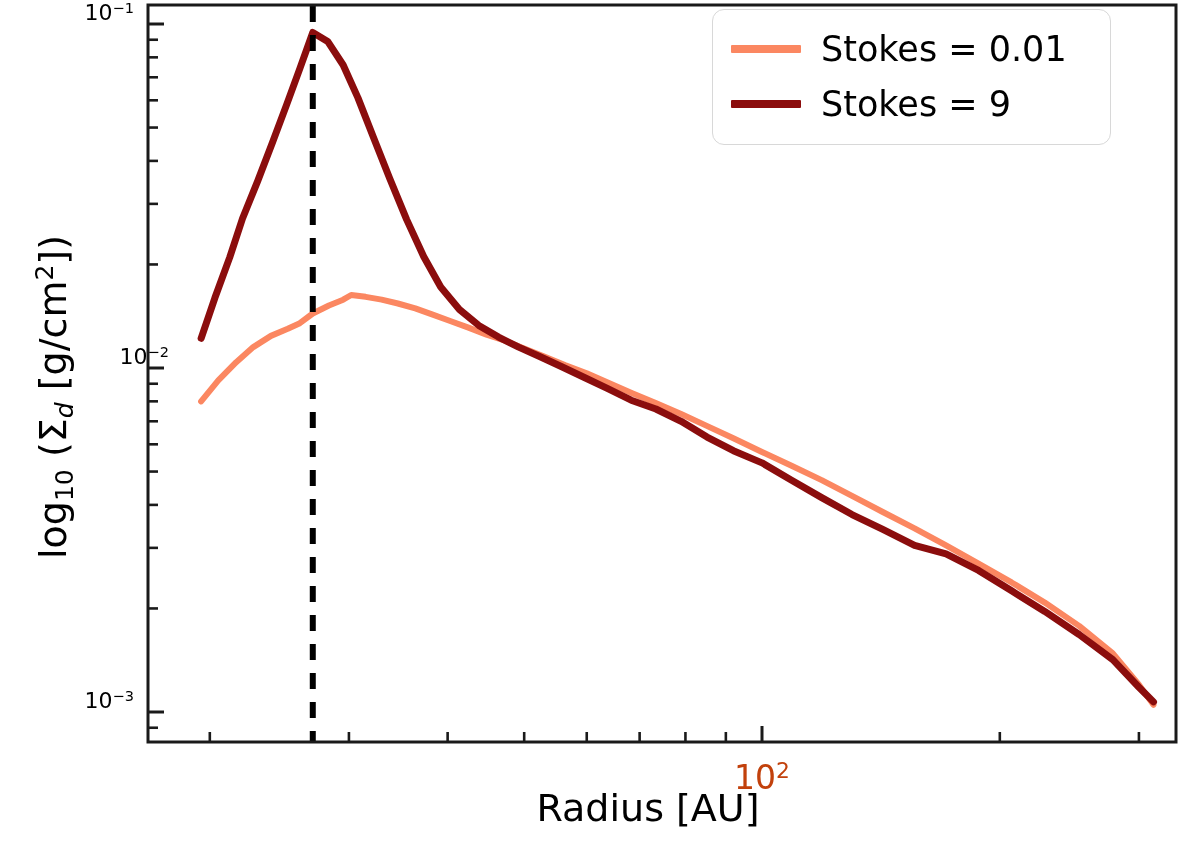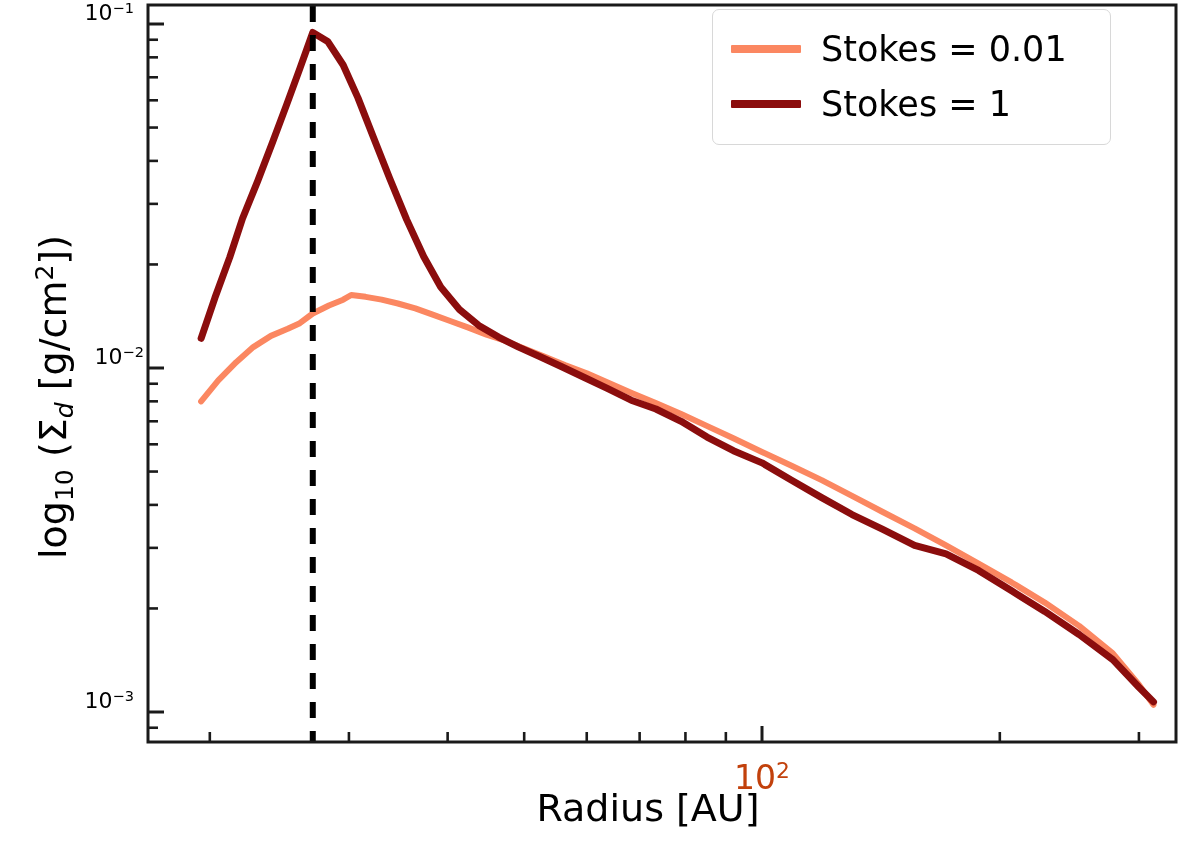--- a/index.html
+++ b/index.html
@@ -77,21 +77,21 @@
     white-space: nowrap;
   }
   #legend {
     position: absolute;
     left: 712px;
     top: 9px;
     width: 399px;
     box-sizing: border-box;
     background: #ffffff;
     border: 1.5px solid #d8d8d8;
-    border-radius: 7px;
+    border-radius: 12px;
     padding: 11px 14px 13px 14px;
   }
   .legend-row {
     display: flex;
     align-items: center;
     height: 55px;
   }
   .legend-swatch {
     width: 78px;
     height: 55px;
@@ -172,21 +172,21 @@
         <line x1="685.4410897236355" y1="742" x2="685.4410897236355" y2="732" stroke="#1a1a1a" stroke-width="2.6"></line>
         <line x1="725.8515824570667" y1="742" x2="725.8515824570667" y2="732" stroke="#1a1a1a" stroke-width="2.6"></line>
         <line x1="999.8136965745451" y1="742" x2="999.8136965745451" y2="732" stroke="#1a1a1a" stroke-width="2.6"></line>
         <line x1="1138.9257912285334" y1="742" x2="1138.9257912285334" y2="732" stroke="#1a1a1a" stroke-width="2.6"></line>
       </g>
 
     <rect x="148" y="5" width="1028" height="737" fill="none" stroke="#1a1a1a" stroke-width="3"></rect>
   </svg>
 
   <div class="tick-text" id="ytick0" style="right: 1066px; top: 0px;"><span>10</span><span class="sup">−1</span></div>
-  <div class="tick-text" id="ytick1" style="right: 1056px; top: 344px;"><span>10</span><span class="sup">−2</span></div>
+  <div class="tick-text" id="ytick1" style="right: 1031px; top: 344px;"><span>10</span><span class="sup">−2</span></div>
   <div class="tick-text" id="ytick2" style="right: 1066px; top: 688px;"><span>10</span><span class="sup">−3</span></div>
 
   <div class="xtick-text" id="xtick0" style="left: 662px; width: 200px; top: 758px;"><span>10</span><span class="sup">2</span></div>
 
   <div class="axis-label" id="xlabel">Radius [AU]</div>
 
   <div id="ylabel-wrap">
     <div id="ylabel"><span>log</span><span class="sub">10</span><span> (Σ</span><span class="sub ital">d</span><span> [g/cm</span><span class="sup">2</span><span>])</span></div>
   </div>
 
@@ -194,17 +194,17 @@
     <div class="legend-row">
       <span class="legend-swatch">
           <span class="bar" id="sw0" style="background: rgb(251, 135, 97);"></span>
         </span>
       <span class="legend-text">Stokes = 0.01</span>
     </div>
     <div class="legend-row">
       <span class="legend-swatch">
           <span class="bar" id="sw1" style="background: rgb(139, 13, 13);"></span>
         </span>
-      <span class="legend-text">Stokes = 1</span>
+      <span class="legend-text">Stokes = 9</span>
     </div>
   </div>
 
 </div>
 
 </body></html>

